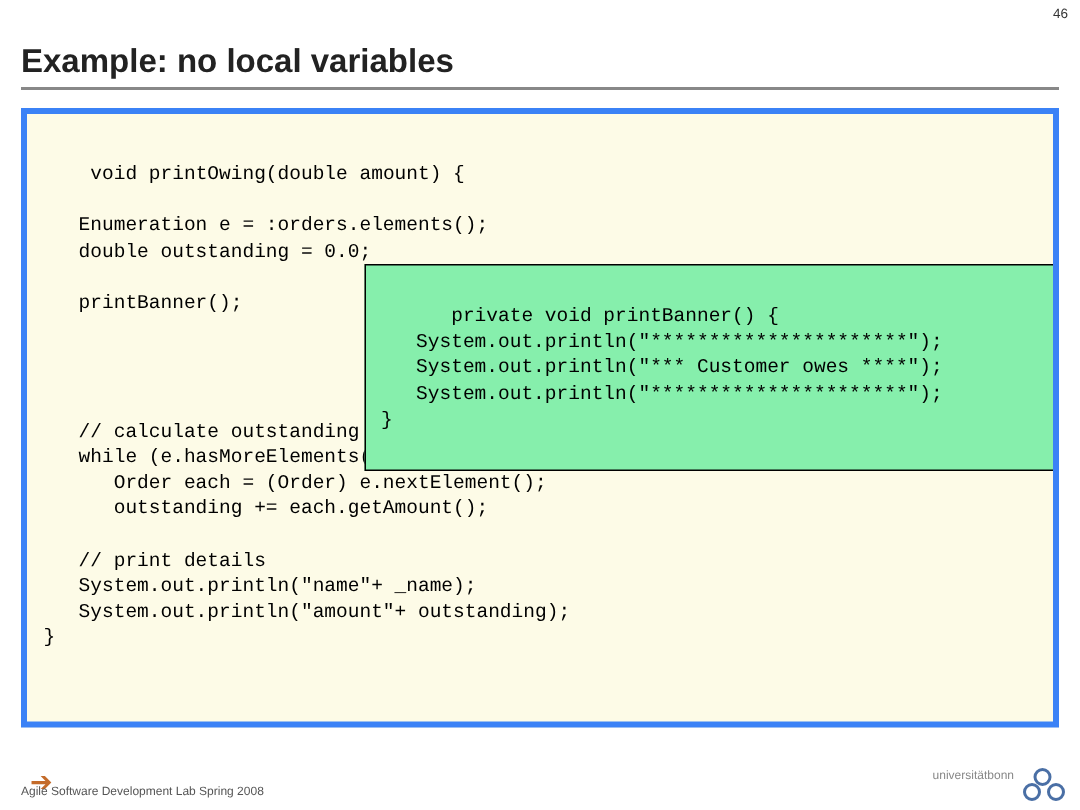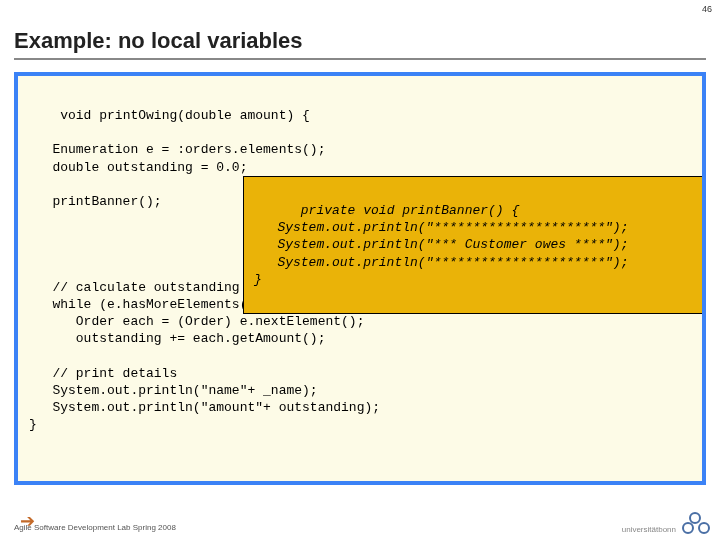--- a/index.html
+++ b/index.html
@@ -1,28 +1,28 @@
 <!DOCTYPE html>
 <html><head>
 <meta charset="utf-8">
 <style>
   * { box-sizing: border-box; margin: 0; padding: 0; }
   html, body { width: 720px; height: 540px; background: #fff; font-family: Arial, sans-serif; }
   .slide { position: relative; width: 720px; height: 540px; padding: 10px 14px; }
   .pagenum { position: absolute; top: 4px; right: 8px; font-size: 9px; color: #333; }
   .title { font-size: 22px; font-weight: bold; color: #222; border-bottom: 2px solid #888; padding-bottom: 4px; margin-top: 18px; margin-bottom: 12px; }
   .codebox { position: relative; border: 4px solid #3b82f6; background: #fdfbe7; padding: 14px 11px; font-family: "Courier New", monospace; font-size: 13px; line-height: 1.32; color: #000; white-space: pre; overflow: hidden; }
-  .overlay { position: absolute; border: 1px solid #000; background: #eab308; padding: 8px 10px; font-family: "Courier New", monospace; font-size: 13px; line-height: 1.32; white-space: pre; top: 100px; left: 225px; width: 462px; font-style: italic; }
+  .overlay { position: absolute; border: 1px solid #000; background: #86efac; padding: 8px 10px; font-family: "Courier New", monospace; font-size: 13px; line-height: 1.32; white-space: pre; top: 100px; left: 225px; width: 462px; }
   .bullets { margin-top: 26px; padding-left: 6px; }
   .b1 { display: flex; align-items: flex-start; gap: 10px; font-size: 19px; color: #000; margin-bottom: 6px; }
   .arrow { color: #c46b2a; font-size: 18px; line-height: 1.2; }
   .b2 { display: flex; align-items: flex-start; gap: 8px; font-size: 16px; color: #000; margin-left: 30px; }
   .diamond { color: #c46b2a; font-size: 14px; line-height: 1.3; }
   .footer { position: absolute; bottom: 8px; left: 14px; font-size: 8px; color: #555; }
-  .logo { position: absolute; bottom: 6px; right: 10px; display: flex; align-items: flex-end; gap: 6px; }
+  .logo { position: absolute; bottom: 6px; right: 10px; display: flex; align-items: flex-start; gap: 6px; }
   .logo-text { font-size: 8px; color: #888; }
   .logo-shape { width: 28px; height: 22px; position: relative; }
   .logo-circle { position: absolute; width: 12px; height: 12px; border-radius: 50%; border: 2px solid #4a6fa5; }
   .lc1 { top: 0; left: 7px; }
   .lc2 { bottom: 0; left: 0; }
   .lc3 { bottom: 0; right: 0; }
 </style>
 </head>
 <body>
 

